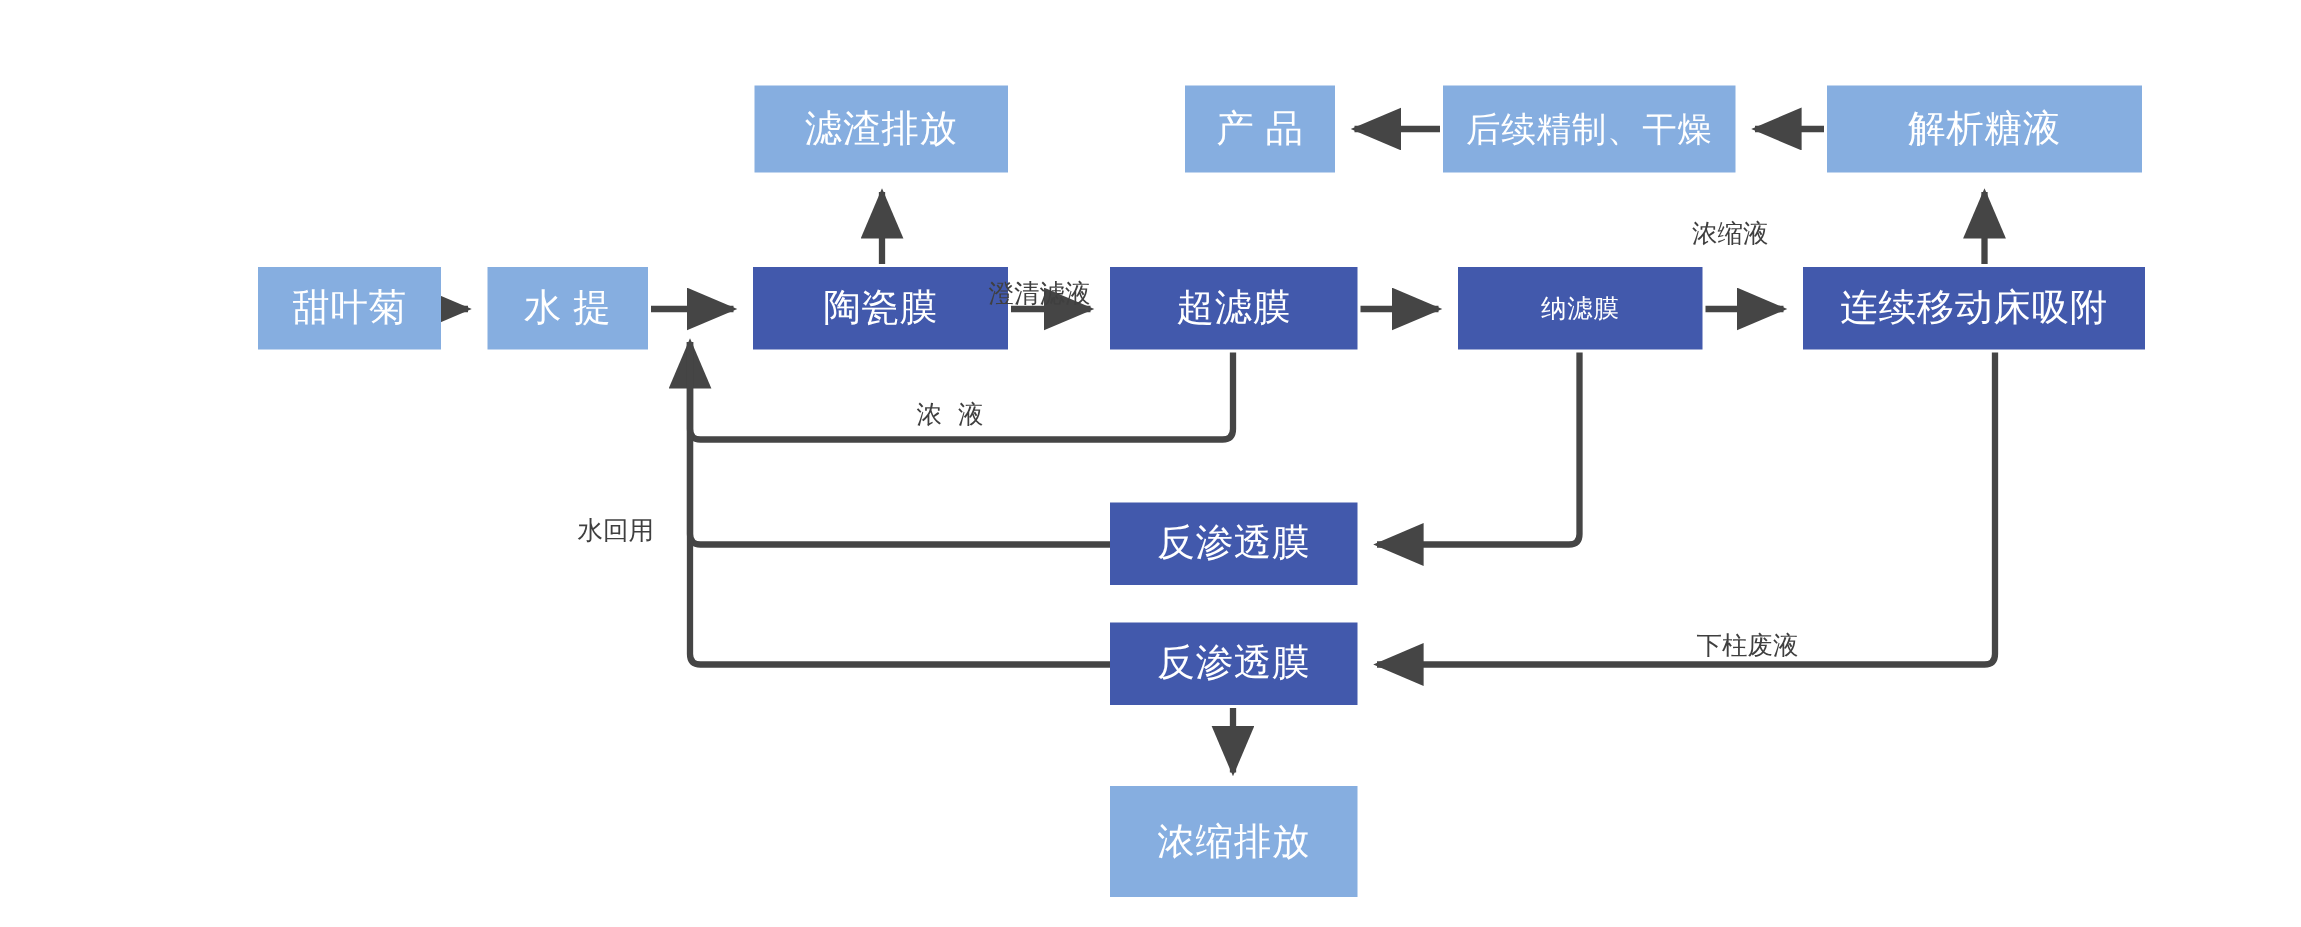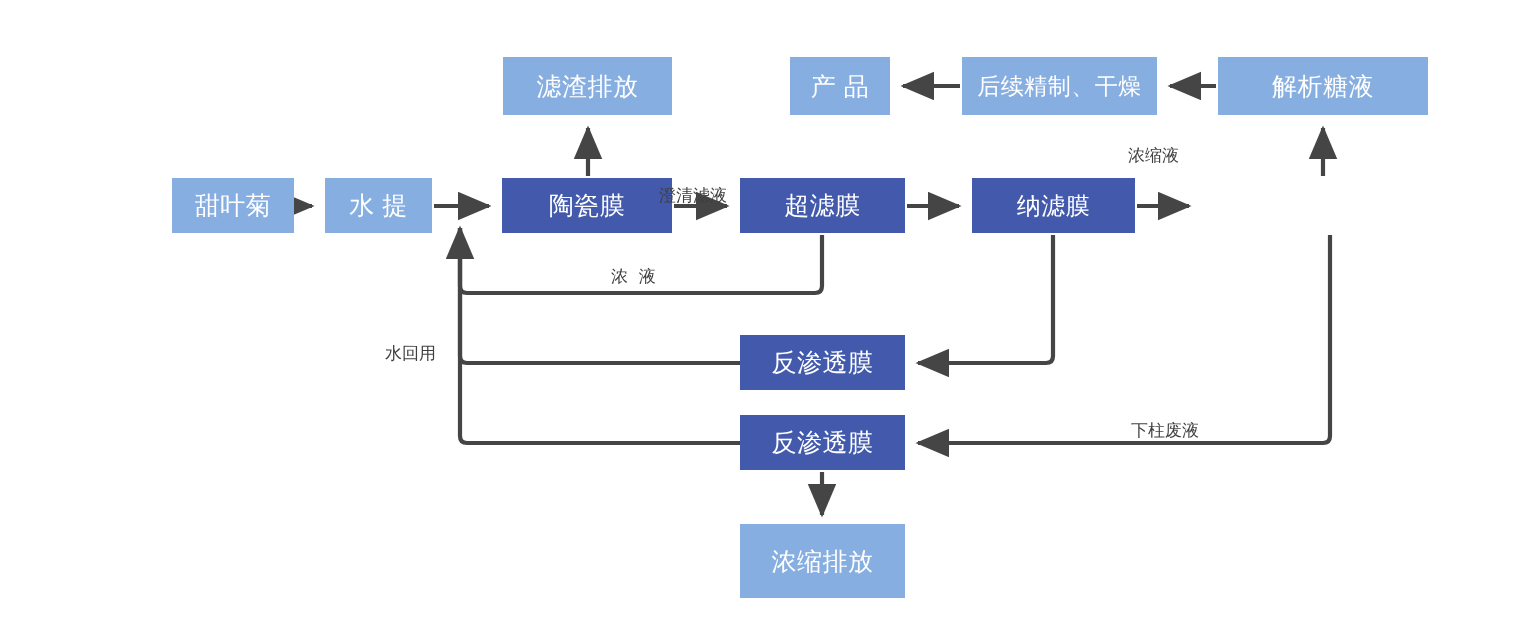--- a/index.html
+++ b/index.html
@@ -102,24 +102,27 @@
   </div>
 
   <div class="node-box node-dark" style="left:502px;top:178px;width:170px;height:55px;font-size:25px;">
     <span>陶瓷膜</span>
   </div>
 
   <div class="node-box node-dark" style="left:740px;top:178px;width:165px;height:55px;font-size:25px;">
     <span>超滤膜</span>
   </div>
 
-  <div class="node-box node-dark" style="left:972px;top:178px;width:163px;height:55px;font-size:24px;">
+  <div class="node-box node-dark" style="left:972px;top:178px;width:163px;height:55px;font-size:17px;">
     <span>纳滤膜</span>
   </div>
 
+  <div class="node-box node-dark" style="left:1202px;top:178px;width:228px;height:55px;font-size:25px;">
+    <span>连续移动床吸附</span>
+  </div>
 
   <div class="node-box node-light" style="left:503px;top:57px;width:169px;height:58px;font-size:25px;">
     <span>滤渣排放</span>
   </div>
 
   <div class="node-box node-light" style="left:790px;top:57px;width:100px;height:58px;font-size:25px;">
     <span>产 品</span>
   </div>
 
   <div class="node-box node-light" style="left:962px;top:57px;width:195px;height:58px;font-size:23px;">

